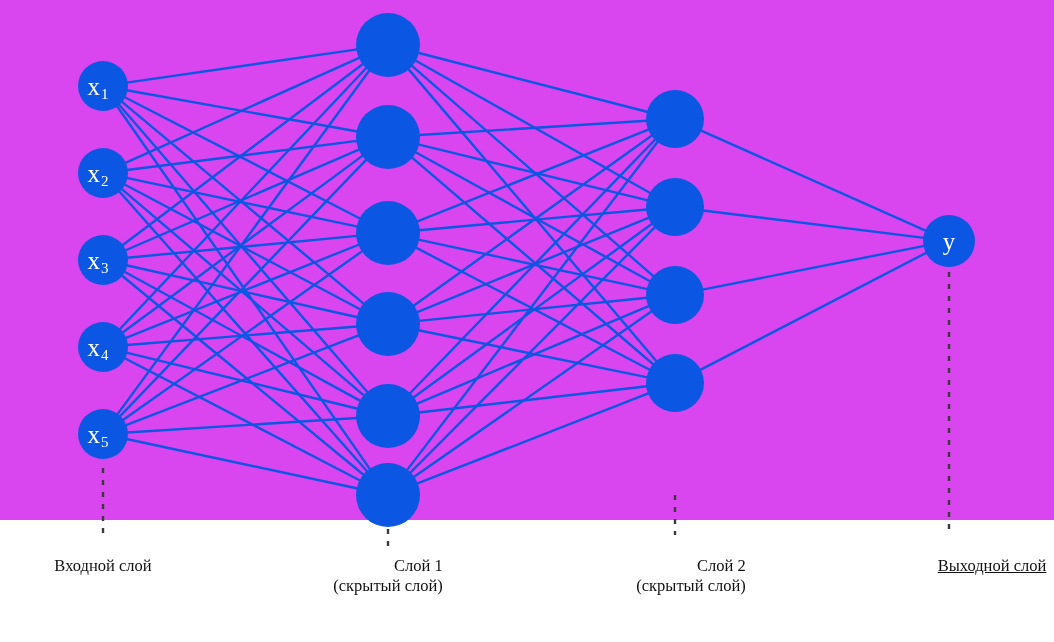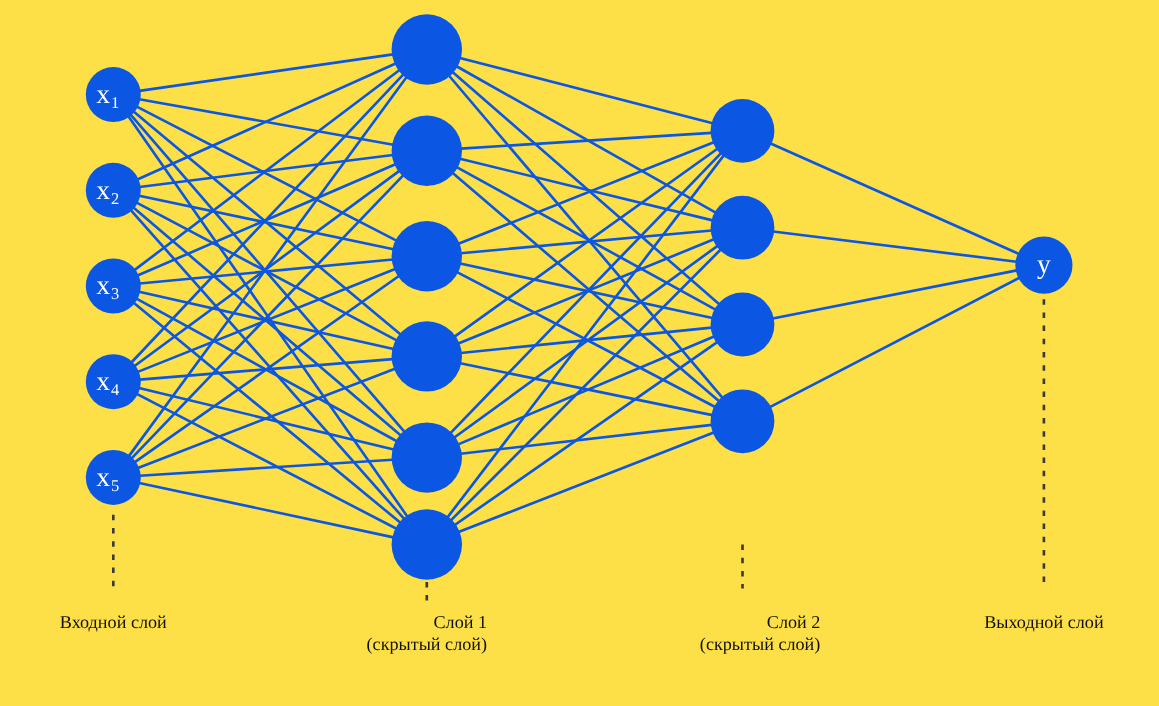--- a/index.html
+++ b/index.html
@@ -9,22 +9,22 @@
   }
   body {
     width: 1054px;
     height: 642px;
     font-family: "Liberation Serif", "DejaVu Serif", serif;
     overflow: hidden;
   }
   #diagram-root {
     position: relative;
     width: 1054px;
-    height: 642px;
-    background: #fde047;
+    height: 520px;
+    background: #d946ef;
   }
   #net-svg {
     position: absolute;
     top: 0;
     left: 0;
     width: 1054px;
     height: 642px;
     display: block;
   }
   .node-label {
@@ -181,16 +181,16 @@
           <circle cx="949" cy="241" r="26" fill="#0b57e3"></circle>
           <text class="node-label node-label-main" x="949" y="241">y</text>
         </g>
       </g>
   </svg>
 
   <div id="captions-group">
       <div class="layer-caption" style="left: 103px; top: 556px;"><span>Входной слой</span></div>
       <div class="layer-caption" style="left: 388px; top: 556px;"><span>Слой 1</span><span class="caption-line-2">(скрытый слой)</span></div>
       <div class="layer-caption" style="left: 675px; top: 556px; margin-left: 16px;"><span>Слой 2</span><span class="caption-line-2">(скрытый слой)</span></div>
-      <div class="layer-caption" style="left: 949px; top: 556px;"><span>Выходной слой</span></div>
+      <div class="layer-caption" style="left: 992px; top: 556px; text-decoration: underline;"><span>Выходной слой</span></div>
     </div>
 
 </div>
 
 </body></html>

